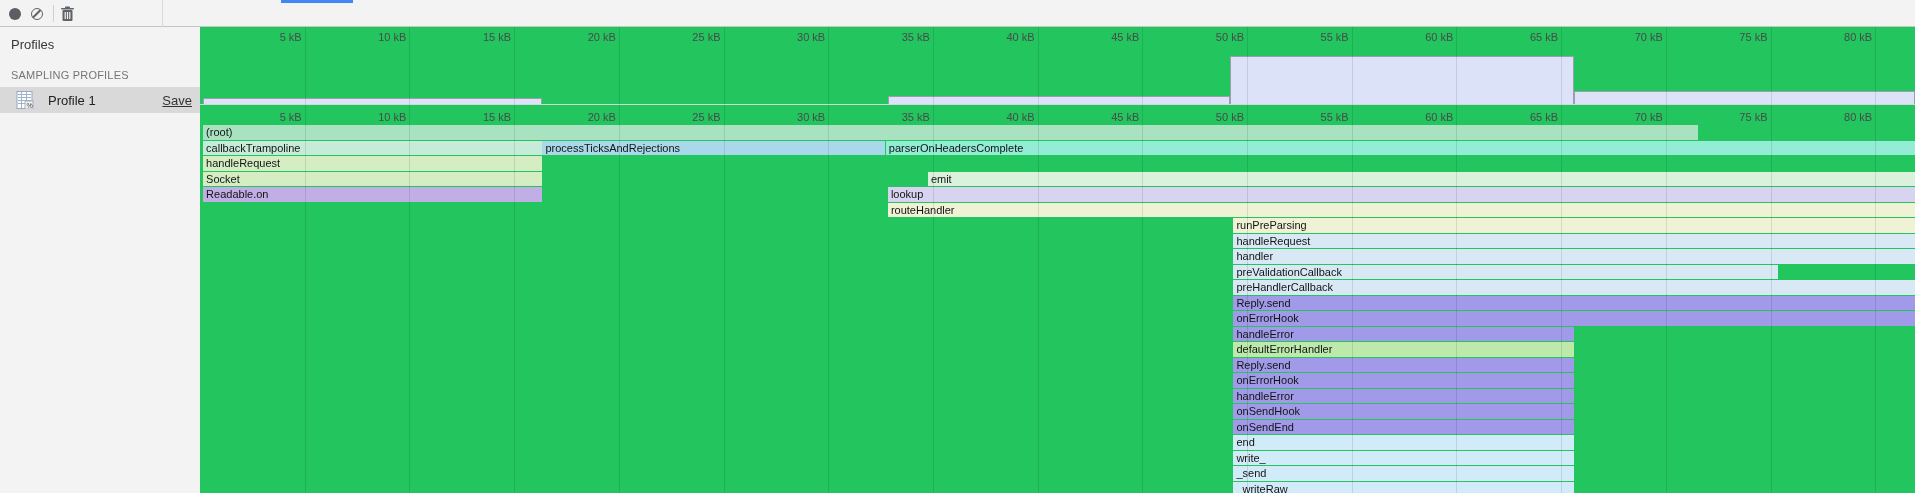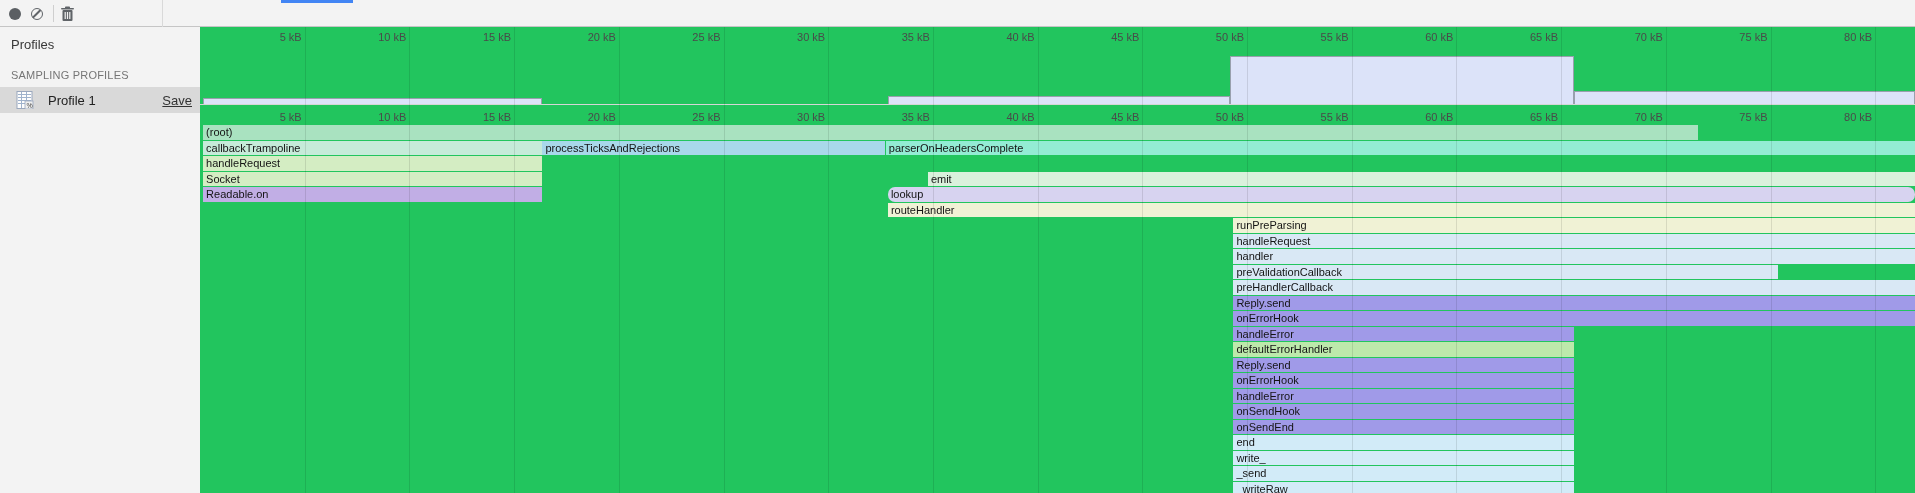--- a/index.html
+++ b/index.html
@@ -157,21 +157,21 @@
       </div>
     <div class="flame" id="flame">
         <div class="bar" style="left: 3.1px; width: 1495px; top: 0px; background: rgb(169, 226, 192);">(root)</div>
         <div class="bar" style="left: 3.1px; width: 339.2px; top: 15.5px; background: rgb(198, 235, 217);">callbackTrampoline</div>
         <div class="bar" style="left: 342.4px; width: 342.4px; top: 15.5px; background: rgb(168, 216, 234);">processTicksAndRejections</div>
         <div class="bar" style="left: 685.8px; width: 1029.2px; top: 15.5px; background: rgb(147, 236, 212);">parserOnHeadersComplete</div>
         <div class="bar" style="left: 3.1px; width: 339.2px; top: 31px; background: rgb(212, 237, 195);">handleRequest</div>
         <div class="bar" style="left: 3.1px; width: 339.2px; top: 46.5px; background: rgb(212, 237, 195);">Socket</div>
         <div class="bar" style="left: 687.9px; width: 1027.1px; top: 46.5px; background: rgb(218, 241, 220); margin-left: 40px;">emit</div>
         <div class="bar" style="left: 3.1px; width: 339.2px; top: 62px; background: rgb(193, 174, 229);">Readable.on</div>
-        <div class="bar" style="left: 687.9px; width: 1027.1px; top: 62px; background: rgb(215, 211, 240); border-radius: 7px;">lookup</div>
+        <div class="bar" style="left: 687.9px; width: 1027.1px; top: 62px; background: rgb(215, 211, 240);">lookup</div>
         <div class="bar" style="left: 687.9px; width: 1212px; top: 77.5px; background: rgb(240, 242, 213);">routeHandler</div>
         <div class="bar" style="left: 1033.4px; width: 681.6px; top: 93px; background: rgb(240, 242, 213);">runPreParsing</div>
         <div class="bar" style="left: 1033.4px; width: 689px; top: 108.5px; background: rgb(217, 232, 245);">handleRequest</div>
         <div class="bar" style="left: 1033.4px; width: 681.6px; top: 124px; background: rgb(217, 232, 245);">handler</div>
         <div class="bar" style="left: 1033.4px; width: 545px; top: 139.5px; background: rgb(217, 232, 245);">preValidationCallback</div>
         <div class="bar" style="left: 1033.4px; width: 681.6px; top: 155px; background: rgb(217, 232, 245);">preHandlerCallback</div>
         <div class="bar" style="left: 1033.4px; width: 681.6px; top: 170.5px; background: rgb(160, 154, 232);">Reply.send</div>
         <div class="bar" style="left: 1033.4px; width: 681.6px; top: 186px; background: rgb(160, 154, 232);">onErrorHook</div>
         <div class="bar" style="left: 1033.4px; width: 340.3px; top: 201.5px; background: rgb(160, 154, 232);">handleError</div>
         <div class="bar" style="left: 1033.4px; width: 340.3px; top: 217px; background: rgb(189, 233, 171);">defaultErrorHandler</div>

